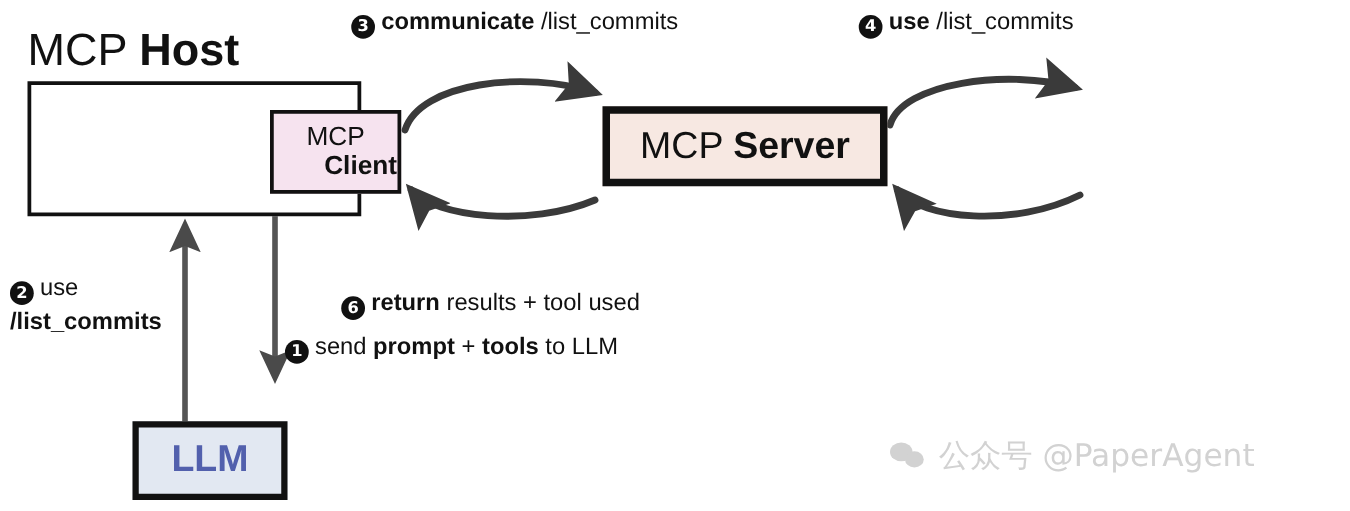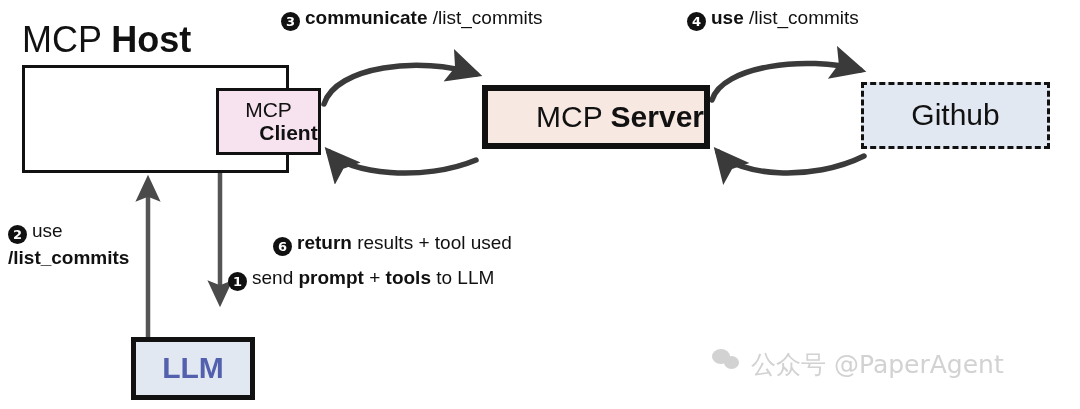--- a/index.html
+++ b/index.html
@@ -61,36 +61,35 @@
 
   #server-box {
     left: 482px;
     top: 85px;
     width: 228px;
     height: 64px;
     border: 6px solid #111111;
     background: #f7e8e2;
     font-size: 30px;
     z-index: 5;
-    align-items: flex-end;
   }
 
   #github-box {
     left: 861px;
     top: 82px;
     width: 189px;
     height: 67px;
     border: 3px dashed #111111;
     background: #e2e8f2;
     font-size: 30px;
     z-index: 5;
   }
 
   #llm-box {
-    left: 131px;
+    left: 106px;
     top: 337px;
     width: 124px;
     height: 63px;
     border: 5px solid #111111;
     background: #e2e8f2;
     font-size: 30px;
     font-weight: 700;
     color: #5260ad;
     z-index: 5;
   }
@@ -134,20 +133,21 @@
   #label-4 { left: 687px; top: 6px;   font-size: 19px; }
   #label-5 { left: 709px; top: 194px; font-size: 19px; }
   #label-6 { left: 273px; top: 190px; font-size: 19px; margin-top: 41px; }
 
   
   #watermark {
     position: absolute;
     left: 712px;
     top: 348px;
     display: flex;
+    align-items: center;
     gap: 9px;
     color: #d2d2d2;
     font-size: 25px;
     font-family: "DejaVu Sans", sans-serif;
     white-space: nowrap;
     user-select: none;
   }
   #watermark .wc {
     display: inline-block;
     width: 30px;
@@ -197,23 +197,20 @@
     <span class="l1">MCP</span>
     <span class="l2">Client</span>
   </div>
 
   <div id="server-box" class="box">
     <div>
       <span class="r">MCP </span><span class="b">Server</span>
     </div>
   </div>
 
-  <div id="github-box" class="box">
-    <span>Github</span>
-  </div>
 
   <div id="llm-box" class="box">
     <span>LLM</span>
   </div>
 
   <div id="host-title" class="txt">
     <span class="r">MCP </span><span class="b">Host</span>
   </div>
 
   <div id="label-1" class="txt">

